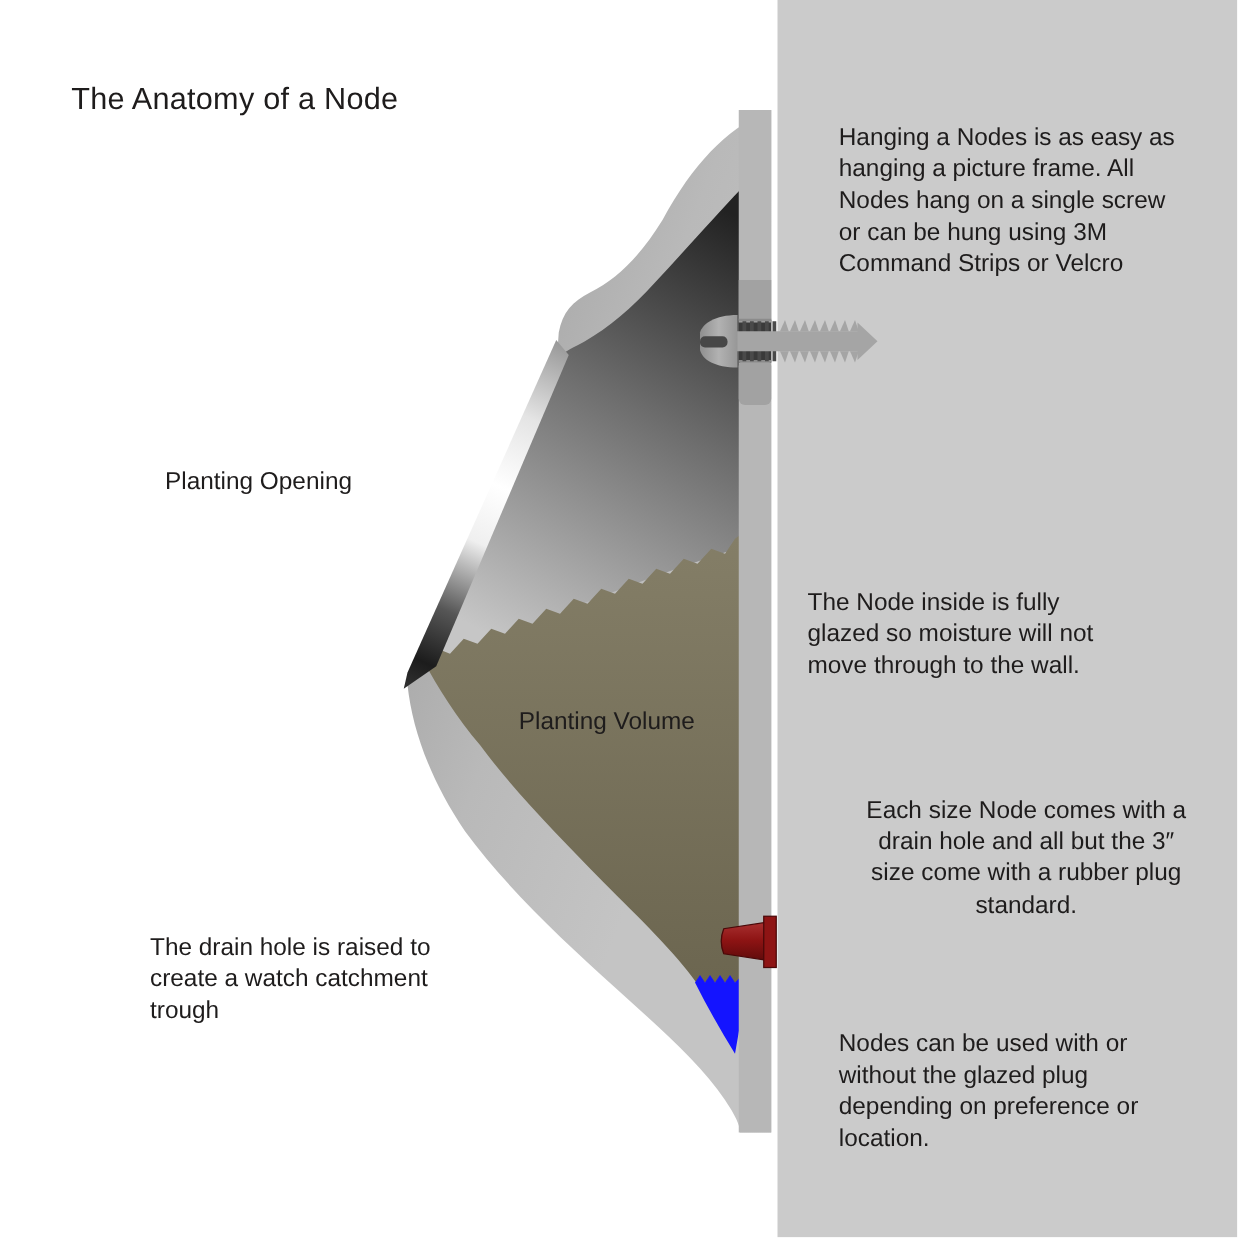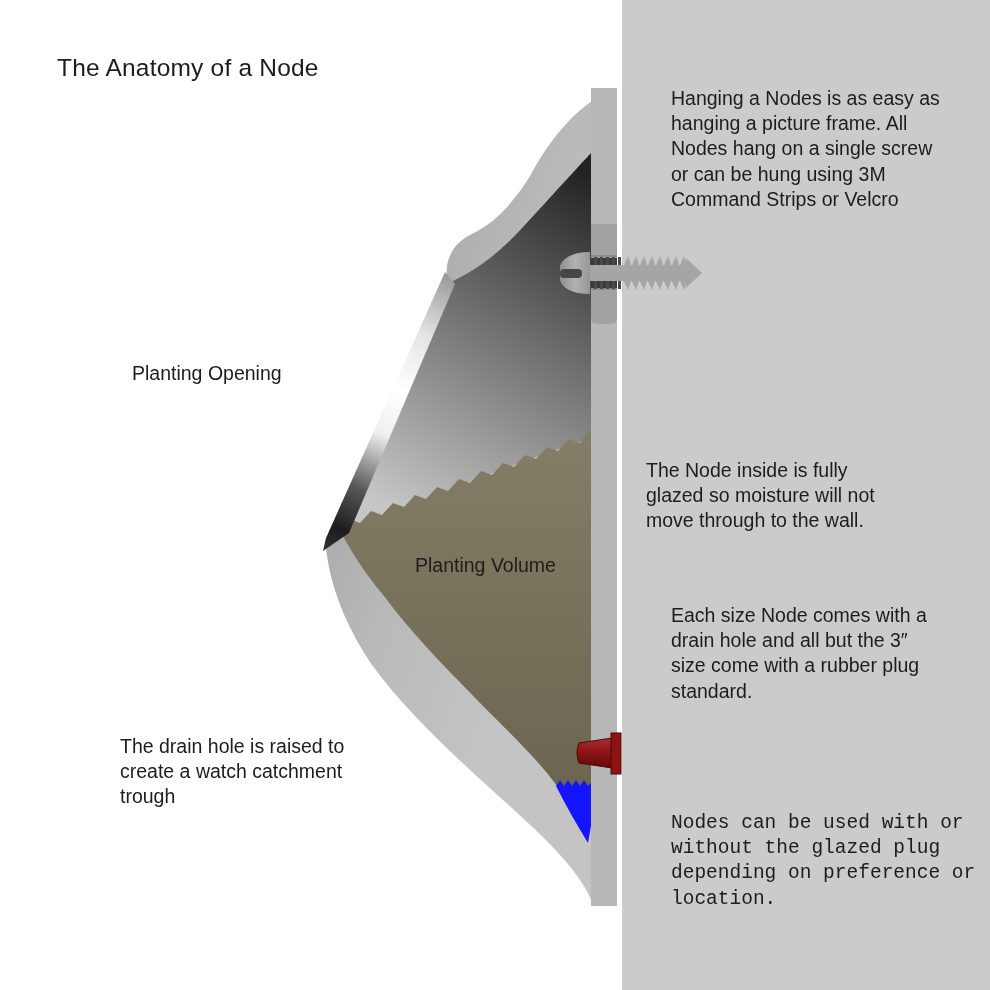--- a/index.html
+++ b/index.html
@@ -1,21 +1,21 @@
 <!DOCTYPE html>
 <html><head>
 <meta charset="utf-8">
 <style>
   html,body{margin:0;padding:0;background:#ffffff;}
   .stage{
     position:relative;width:990px;height:990px;background:#ffffff;
     font-family:"Liberation Sans", sans-serif;color:#1e1c1c;overflow:hidden;
   }
   .stage svg{position:absolute;left:0;top:0;}
-  .txt{position:absolute;}
+  .txt{position:absolute;margin-top:12px;}
   .title{font-size:24.5px;letter-spacing:.2px;}
   .label{font-size:19.5px;}
   .block{font-size:19.5px;line-height:25.2px;}
   .block div{white-space:nowrap;}
 </style>
 </head>
 <body>
 
 <div class="stage">
 
@@ -169,27 +169,27 @@
       <div>or can be hung using 3M</div>
       <div>Command Strips or Velcro</div>
     </div>
 
   <div class="txt block" style="left:646px;top:458px;width:300px;">
       <div>The Node inside is fully</div>
       <div>glazed so moisture will not</div>
       <div>move through to the wall.</div>
     </div>
 
-  <div class="txt block" style="left:671px;top:603px;width:300px;">
+  <div class="txt block" style="left:671px;top:624px;width:300px;text-align:center;">
       <div>Each size Node comes with a</div>
       <div>drain hole and all but the 3″</div>
       <div>size come with a rubber plug</div>
       <div>standard.</div>
     </div>
 
-  <div class="txt block" style="left:671px;top:811px;width:300px;font-family:Liberation Mono, monospace;">
+  <div class="txt block" style="left:671px;top:811px;width:300px;">
       <div>Nodes can be used with or</div>
       <div>without the glazed plug</div>
       <div>depending on preference or</div>
       <div>location.</div>
     </div>
 
 </div>
 
 </body></html>

